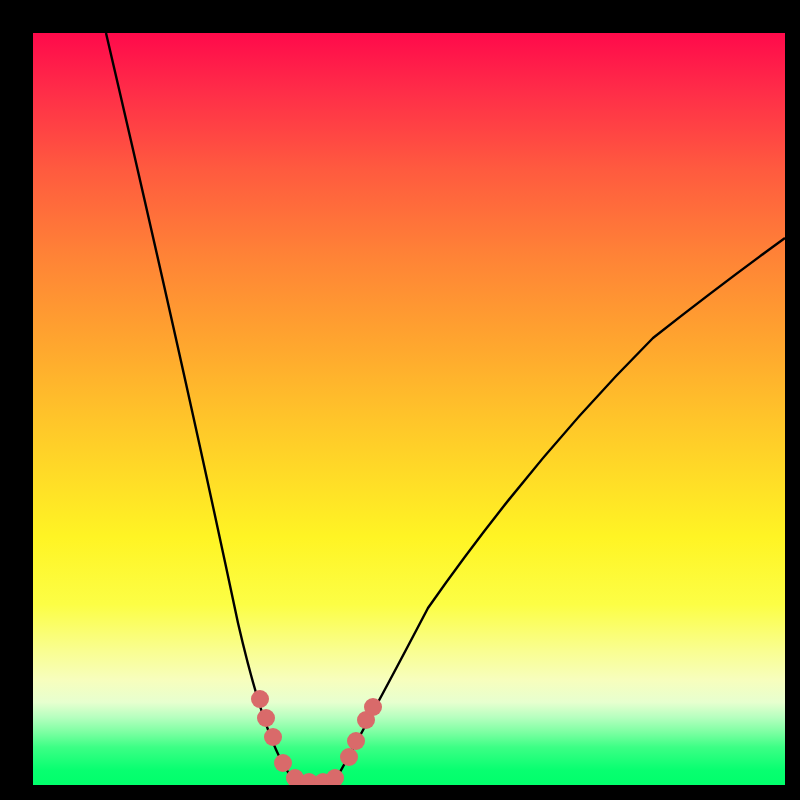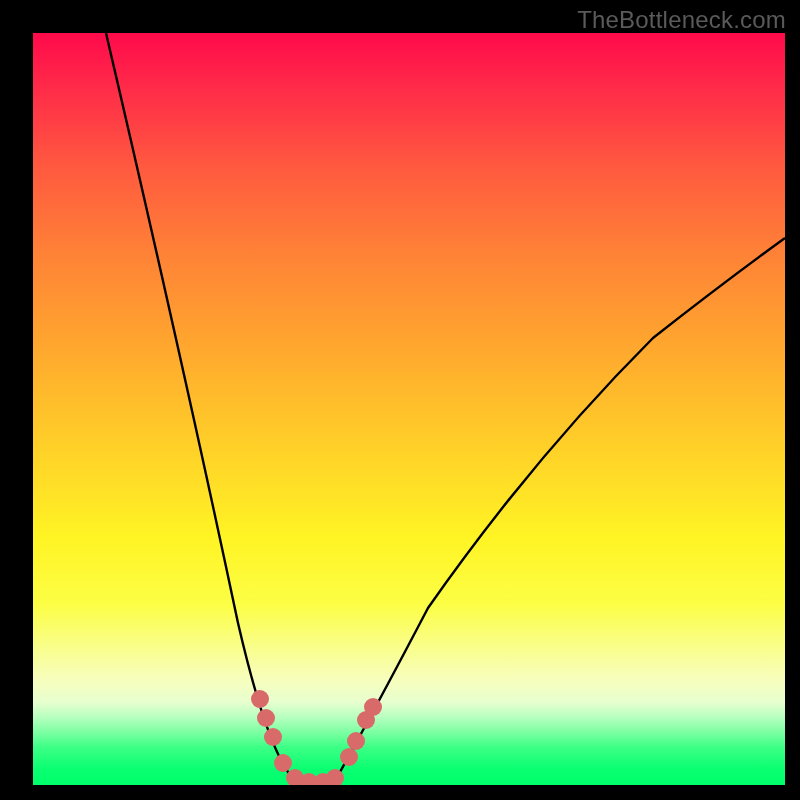--- a/index.html
+++ b/index.html
@@ -98,15 +98,14 @@
           <circle cx="290" cy="749" r="9" fill="#d96a6a"></circle>
           <circle cx="302" cy="745" r="9" fill="#d96a6a"></circle>
           <circle cx="316" cy="724" r="9" fill="#d96a6a"></circle>
           <circle cx="323" cy="708" r="9" fill="#d96a6a"></circle>
           <circle cx="333" cy="687" r="9" fill="#d96a6a"></circle>
           <circle cx="340" cy="674" r="9" fill="#d96a6a"></circle>
         </g>
     </svg>
   </div>
 
-  <div class="watermark">TheBottleneck.com</div>
 
 </div>
 
 </body></html>

